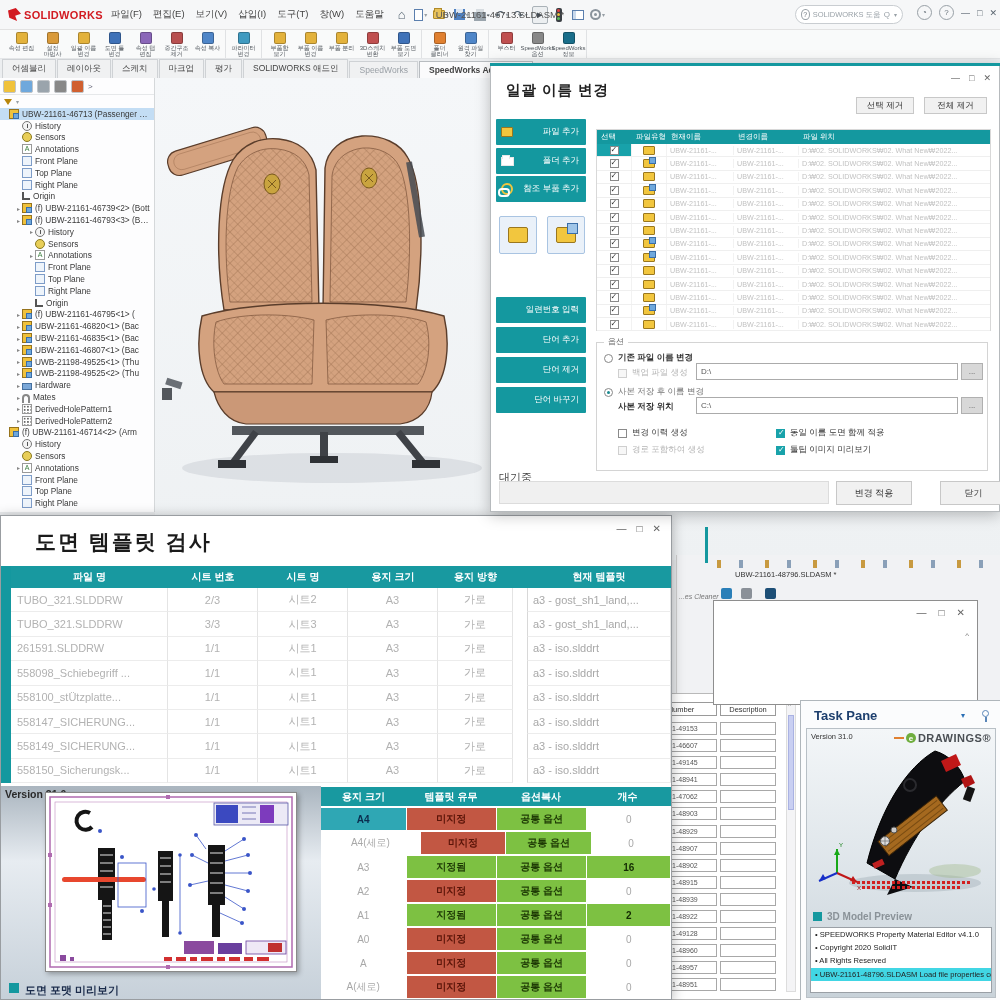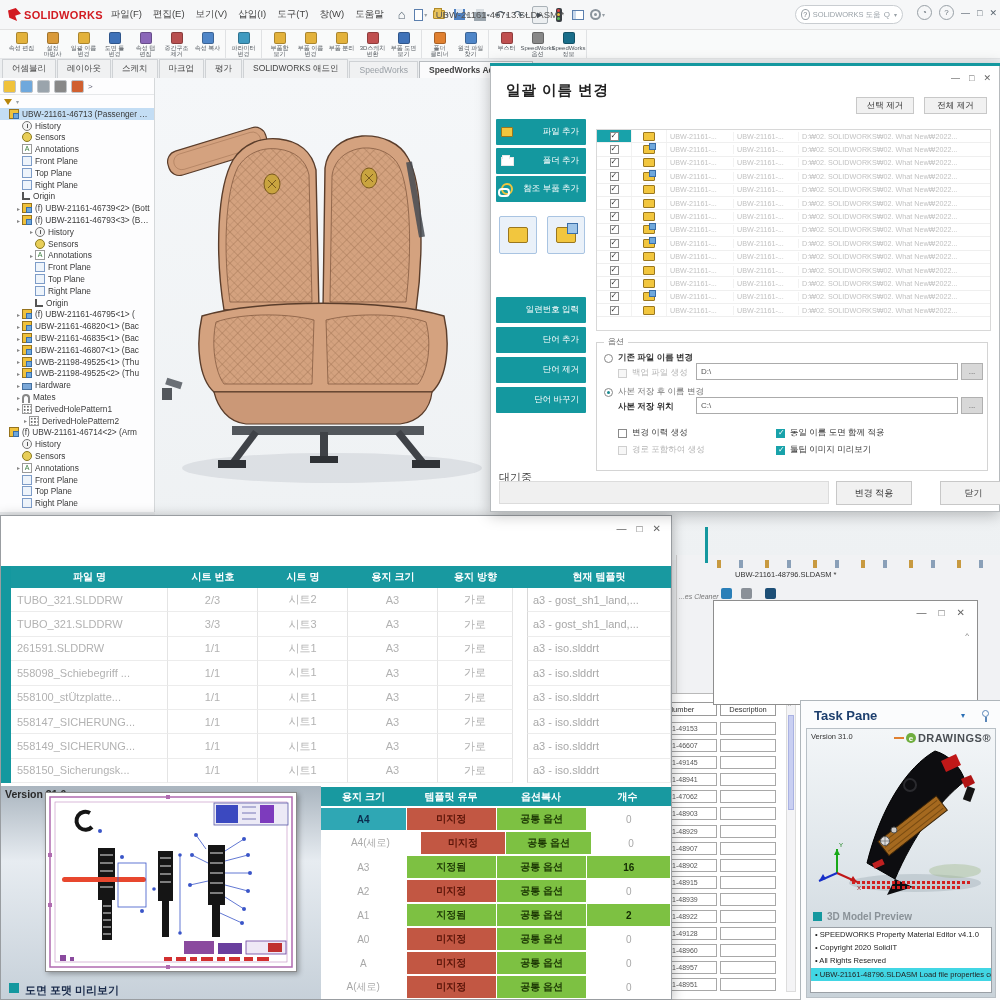--- a/index.html
+++ b/index.html
@@ -564,21 +564,21 @@
         <div class="trow" style="padding-left: 15px;">
           <span class="tarrow">▸</span>
           <span class="ti ti-mates"></span>
           <span class="tlabel">Mates</span>
         </div>
         <div class="trow" style="padding-left: 15px;">
           <span class="tarrow">▸</span>
           <span class="ti ti-pattern"></span>
           <span class="tlabel">DerivedHolePattern1</span>
         </div>
-        <div class="trow" style="padding-left: 22px;">
+        <div class="trow" style="padding-left: 15px;">
           <span class="tarrow">▸</span>
           <span class="ti ti-pattern"></span>
           <span class="tlabel">DerivedHolePattern2</span>
         </div>
         <div class="trow" style="padding-left: 2px;">
           <span class="tarrow"></span>
           <span class="ti ti-assembly"></span>
           <span class="tlabel">(f) UBW-21161-46714&lt;2&gt; (Arm</span>
         </div>
         <div class="trow" style="padding-left: 15px;">
@@ -797,20 +797,27 @@
         <span>단어 추가</span>
       </div>
     <div class="tealbtn" style="top:293px">
         <span>단어 제거</span>
       </div>
     <div class="tealbtn" style="top:323px">
         <span>단어 바꾸기</span>
       </div>
 
     <div id="dtable">
+      <div id="dthead">
+        <span style="width:35px">선택</span>
+        <span style="width:35px">파일유형</span>
+        <span style="width:67px">현재이름</span>
+        <span style="width:65px">변경이름</span>
+        <span style="flex:1">파일 위치</span>
+      </div>
       <div id="drows">
           <div class="drow sel">
             <span class="dc1">
               <span class="cb on"></span>
             </span>
             <span class="dc2">
               <span class="fi"></span>
             </span>
             <span class="dc3">UBW-21161-...</span>
             <span class="dc4">UBW-21161-...</span>
@@ -999,20 +1006,21 @@
       <span class="cb teal"></span>
       <span>툴팁 이미지 미리보기</span>
     </div>
     <div id="waitlbl">대기중</div>
     <div id="progress"></div>
     <button class="btn" id="btn-apply">변경 적용</button>
     <button class="btn" id="btn-close">닫기</button>
   </div>
 
   <div id="twin">
+    <div id="twin-title">도면 템플릿 검사</div>
     <div class="winctl">
       <span>—</span>
       <span>□</span>
       <span>✕</span>
     </div>
     <div id="tgutter"></div>
     <div id="ttable">
       <div id="tthead">
         <span style="width:157px">파일 명</span>
         <span style="width:90px">시트 번호</span>

